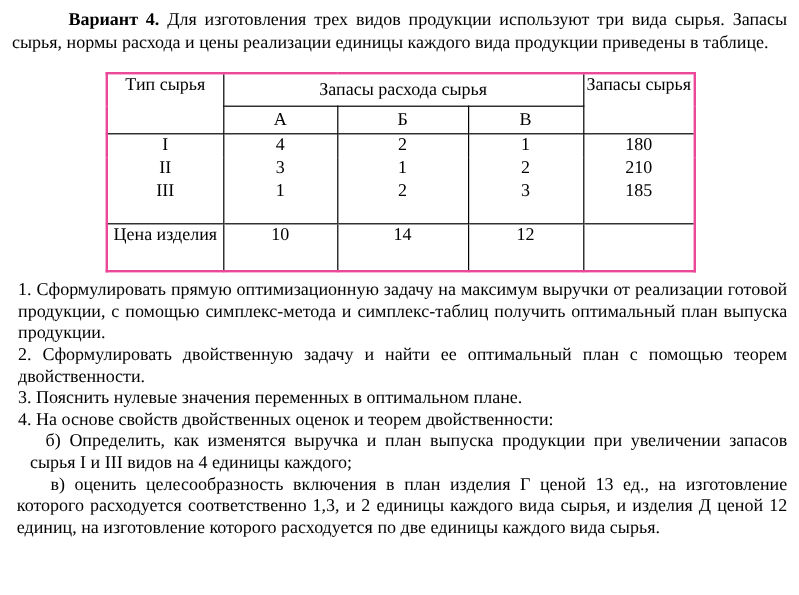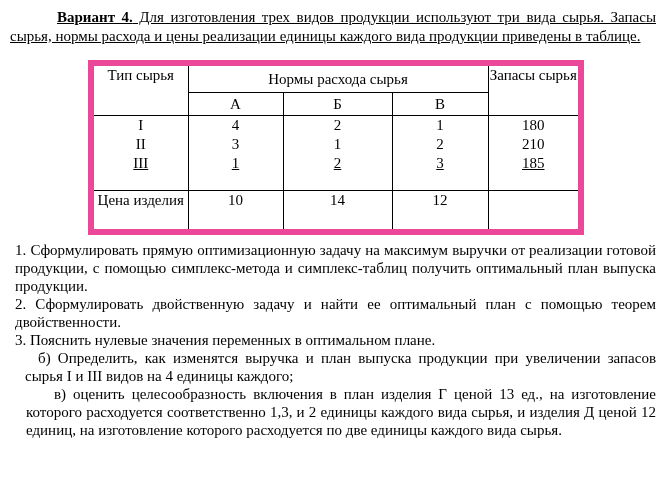--- a/index.html
+++ b/index.html
@@ -13,59 +13,58 @@
     font-size: 15px;
   }
   .page { padding: 8px 10px 0 10px; }
 
   p { margin: 0; }
 
   .intro {
     line-height: 19px;
     text-indent: 47px;
     text-align: justify;
-    text-decoration: underline;
   }
 
   .table-wrap { margin: 14px 0 6px 78px; }
 
   table.materials {
     border-collapse: collapse;
-    border: 6px solid #ec4899;
+    border: 2px solid #ec4899;
   }
   table.materials td {
     border: 1px solid #000;
     text-align: center;
     padding: 0;
     line-height: 19px;
     font-size: 15px;
   }
   td.h-type { vertical-align: top; padding-top: 4px; }
   td.h-norms { height: 26px; vertical-align: middle; }
   td.h-stock { vertical-align: top; padding: 4px 12px 0 12px; margin-left: 26px; }
   tr.subhead td { height: 22px; }
   tr.grp td { border-top: none; border-bottom: none; height: 19px; }
-  tr.grp-last td { padding-bottom: 17px; text-decoration: underline; }
+  tr.grp-last td { padding-bottom: 17px; }
   tr.price td { height: 38px; vertical-align: top; }
   td.price-label { padding: 0 16px; margin-left: 36px; }
 
   .req-heading { margin-top: 4px; line-height: 18px; }
   .item {
     margin-left: 5px;
     line-height: 18px;
     text-align: justify;
   }
   .sub-ab {
     margin-left: 15px;
     text-indent: 13px;
     line-height: 18px;
     text-align: justify;
   }
   .sub-v {
-    margin-left: 16px;
+    margin-left: 4px;
     text-indent: 28px;
     line-height: 18px;
     text-align: justify;
   }
 </style>
 </head>
 <body>
 
 <div class="page">
 
@@ -76,21 +75,21 @@
       <colgroup>
         <col style="width:97px">
         <col style="width:95px">
         <col style="width:109px">
         <col style="width:96px">
         <col style="width:93px">
       </colgroup>
       <tbody>
         <tr>
           <td class="h-type" rowspan="2">Тип сырья</td>
-          <td class="h-norms" colspan="3">Нормы расхода сырья</td>
+          <td class="h-norms" colspan="3">Запасы расхода сырья</td>
           <td class="h-stock" rowspan="2">Запасы сырья</td>
         </tr>
         <tr class="subhead">
           <td>А</td>
           <td>Б</td>
           <td>В</td>
         </tr>
         <tr class="grp">
           <td>I</td>
           <td>4</td>
@@ -119,16 +118,17 @@
           <td>12</td>
           <td></td>
         </tr>
       </tbody>
     </table>
   </div>
 
   <p class="item">1. Сформулировать прямую оптимизационную задачу на максимум выручки от реализации готовой продукции, с помощью симплекс-метода и симплекс-таблиц получить оптимальный план выпуска продукции.</p>
   <p class="item">2. Сформулировать двойственную задачу и найти ее оптимальный план с помощью теорем двойственности.</p>
   <p class="item">3. Пояснить нулевые значения переменных в оптимальном плане.</p>
+  <p class="item">4. На основе свойств двойственных оценок и теорем двойственности:</p>
   <p class="sub-ab">б) Определить, как изменятся выручка и план выпуска продукции при увеличении запасов сырья I и III видов на 4 единицы каждого;</p>
   <p class="sub-v">в) оценить целесообразность включения в план изделия Г ценой 13 ед., на изготовление которого расходуется соответственно 1,3, и 2 единицы каждого вида сырья, и изделия Д ценой 12 единиц, на изготовление которого расходуется по две единицы каждого вида сырья.</p>
 
 </div>
 
 </body></html>

